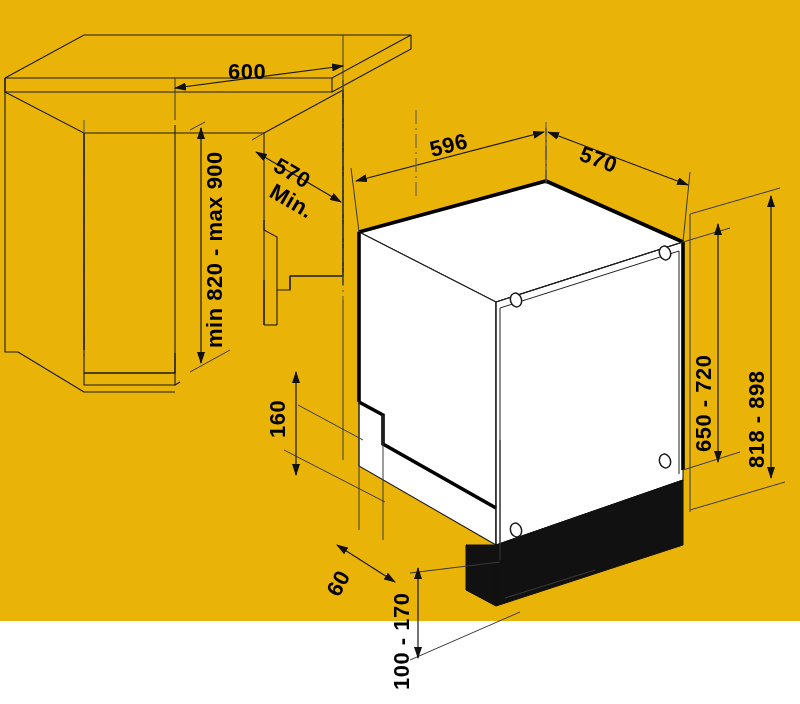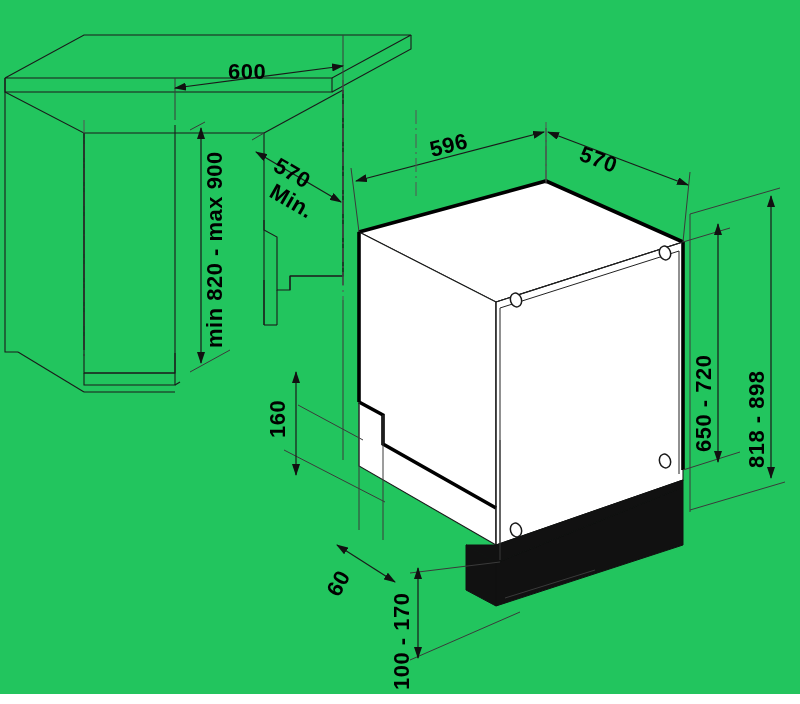--- a/index.html
+++ b/index.html
@@ -9,22 +9,22 @@
   }
   body {
     width: 800px;
     height: 704px;
     font-family: "Liberation Sans", sans-serif;
     overflow: hidden;
   }
   #drawing-root {
     position: relative;
     width: 800px;
-    height: 694px;
-    background: #22c55e;
+    height: 621px;
+    background: #eab308;
   }
   svg.tech-drawing {
     display: block;
     width: 800px;
     height: 704px;
   }
   .thin      { fill: none; stroke: #1a1a1a; stroke-width: 1.1; }
   .thinner   { fill: none; stroke: #222222; stroke-width: 1.0; }
   .thick     { fill: none; stroke: #000000; stroke-width: 3.6; stroke-linejoin: miter; stroke-linecap: butt; }
   .dim       { fill: none; stroke: #1a1a1a; stroke-width: 1.2; }

